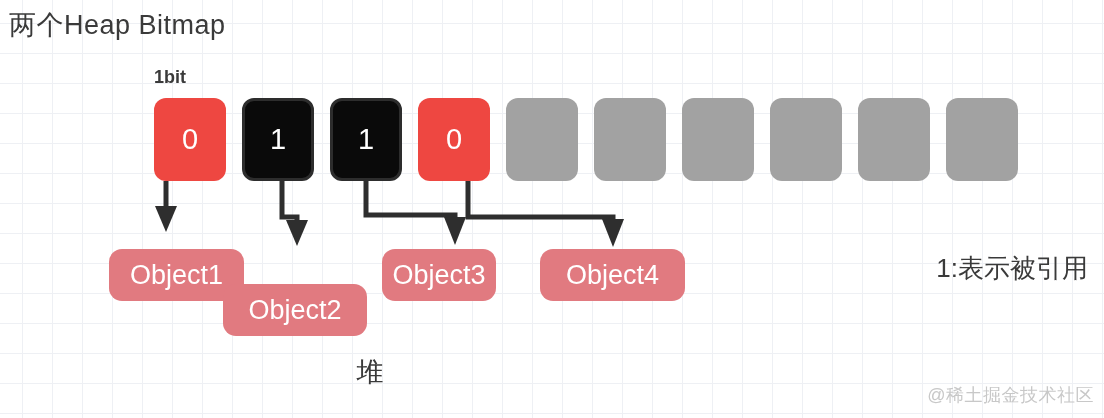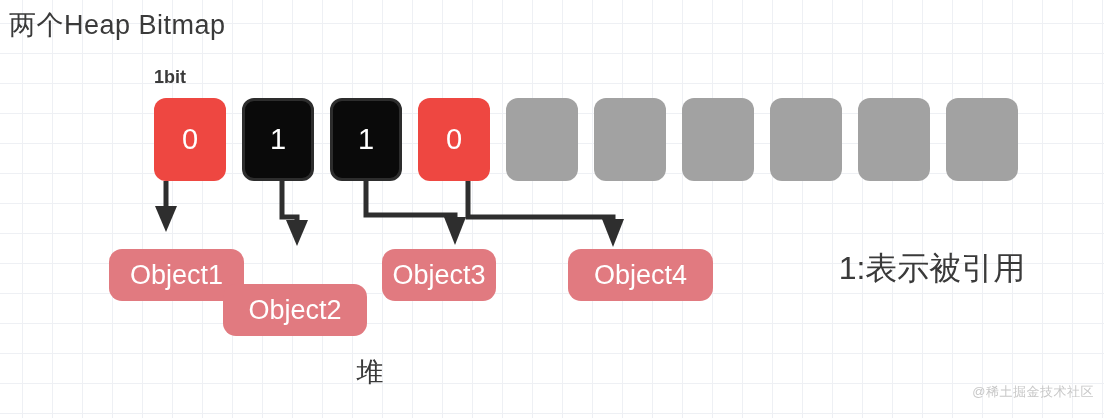--- a/index.html
+++ b/index.html
@@ -41,32 +41,32 @@
   .arrows{position:absolute;left:0;top:0;pointer-events:none;}
   .obj{
     position:absolute;top:249px;height:52px;
     background:#e17a80;border-radius:13px;
     display:flex;align-items:center;justify-content:center;
     font-size:27px;color:#ffffff;
   }
   .obj1{left:61px;width:135px;margin-left:48px;}
   .obj2{left:223px;width:144px;margin-top:35px;}
   .obj3{left:382px;width:114px;}
-  .obj4{left:568px;width:145px;}
+  .obj4{left:540px;width:145px;}
   .legend{
-    position:absolute;left:826px;top:252px;width:212px;
-    text-align:center;font-size:32px;color:#3a3a3a;line-height:33px;
+    position:absolute;left:876px;top:252px;width:212px;
+    text-align:right;font-size:26px;color:#3a3a3a;line-height:33px;
   }
   .heap-label{
     position:absolute;left:340px;top:354px;width:60px;
     text-align:center;font-size:27px;color:#3a3a3a;
   }
   .watermark{
     position:absolute;left:922px;top:383px;width:172px;
-    text-align:right;font-size:13px;color:#c8c8c8;letter-spacing:0.5px;
+    text-align:right;font-size:18px;color:#c8c8c8;letter-spacing:0.5px;
   }
 </style>
 </head>
 <body>
 
 <div class="stage">
 
   <div class="title">两个Heap Bitmap</div>
 
   <div class="bit-width-label">1bit</div>

